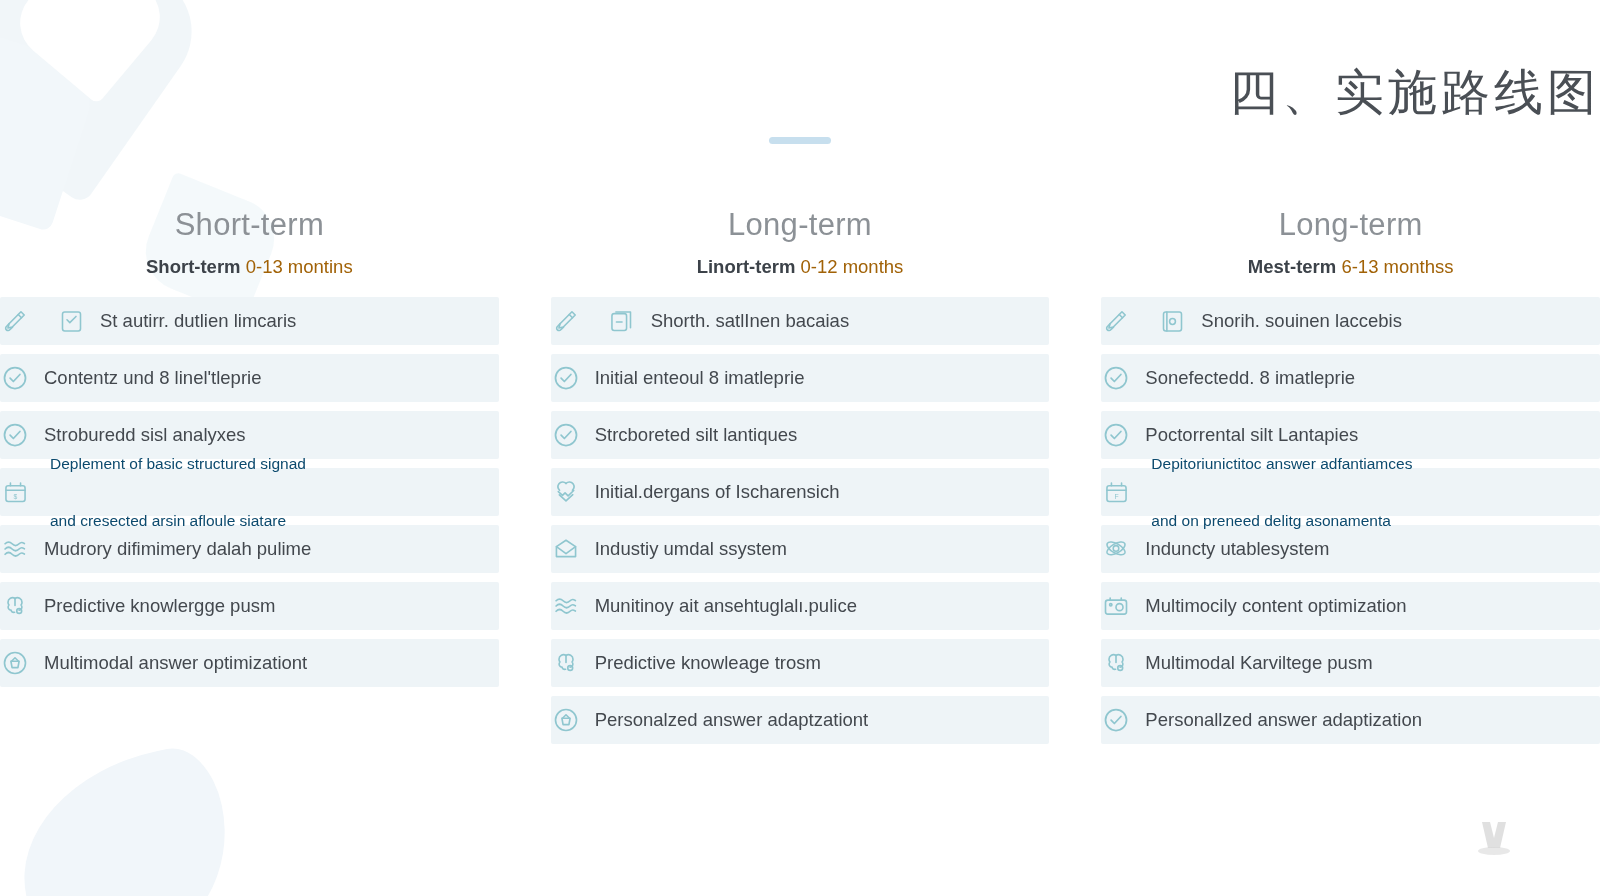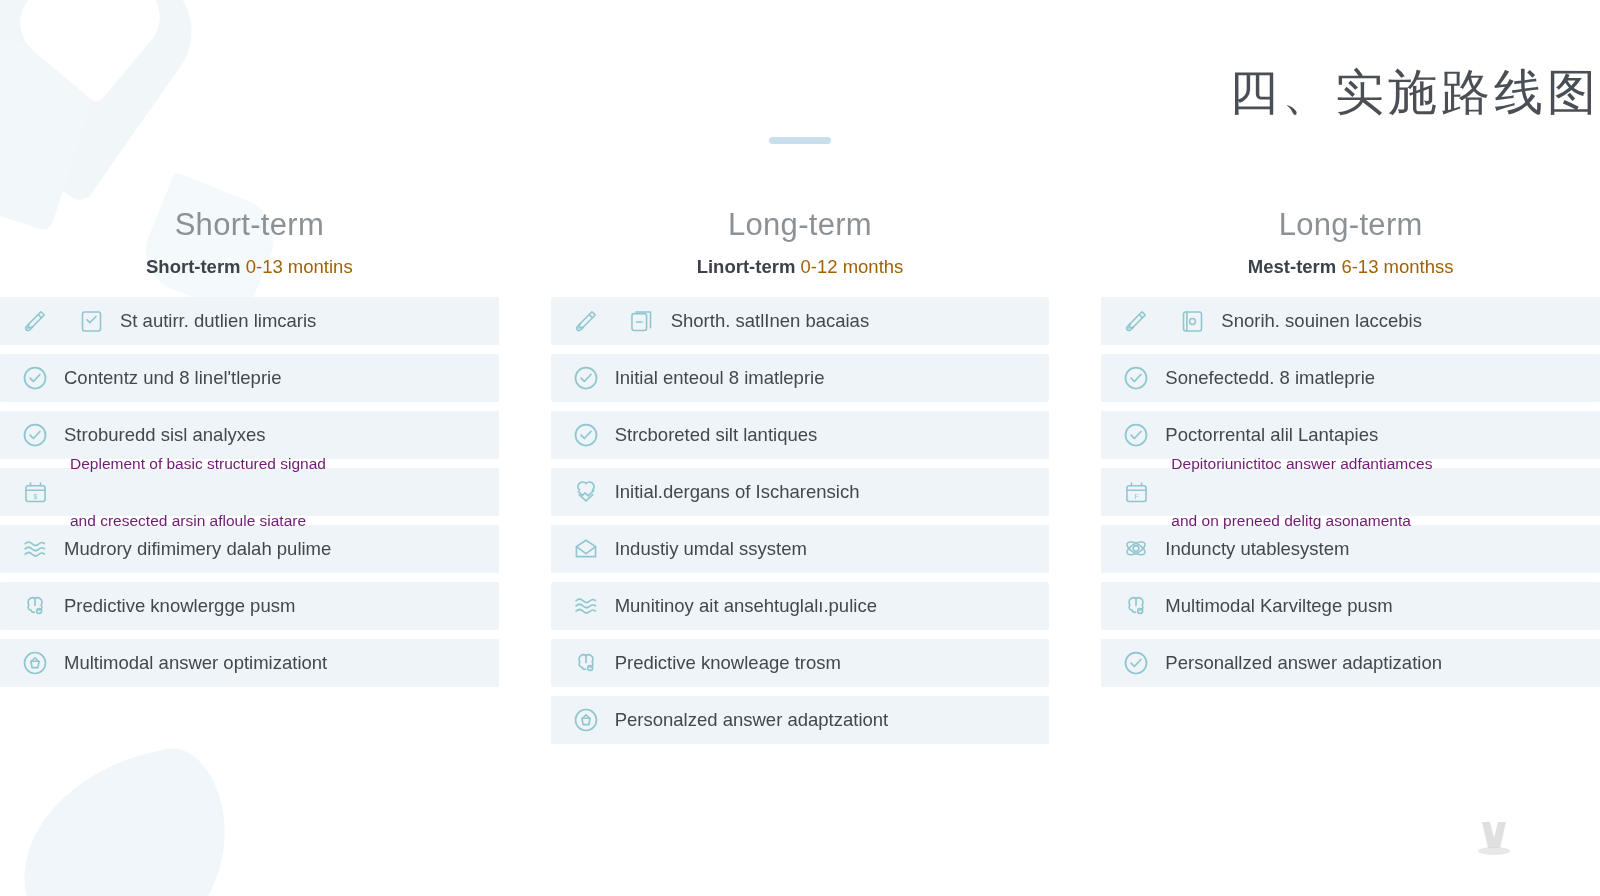--- a/index.html
+++ b/index.html
@@ -110,21 +110,20 @@
   .col-sub .sub-light  { color: #a16207; font-weight: 400; }
 
   .rows { margin-top: 19px; }
 
   .row {
     background: #eef4f7;
     height: 48px;
     margin-bottom: 9px;
     display: flex;
     align-items: center;
-    padding-left: 20px;
     border-radius: 2px;
   }
   .row.two-line {
     height: 48px;
     align-items: center;
   }
   .row-icon {
     flex: 0 0 auto;
     width: 30px; height: 30px;
     display: flex;
@@ -139,21 +138,21 @@
     font-size: 18.5px;
     color: #43484e;
     line-height: 1.22;
     white-space: nowrap;
   }
   .row-label.wrapped {
     font-size: 15.5px;
     white-space: normal;
     line-height: 1.28;
     margin-left: 20px;
-    color: #701a75;
+    color: #0c4a6e;
   }
   .row-label.wrapped .l2 { display: block; margin-top: 37px; }
   .row.has-double .row-label { margin-left: 14px; }
 
   
   .watermark {
     position: absolute;
     right: 82px; bottom: 38px;
     width: 48px; height: 40px;
     z-index: 2;
@@ -379,21 +378,21 @@
           </span>
           <div class="row-label">Sonefectedd. 8 imatleprie</div>
         </div>
         <div class="row">
           <span class="row-icon">
             <svg viewBox="0 0 24 24" width="28" height="28" fill="none" stroke="currentColor" stroke-width="1.5" stroke-linecap="round" stroke-linejoin="round">
               <circle cx="12" cy="12" r="9"></circle>
               <path d="M7.8 12.2l2.8 2.8 5.6-6"></path>
             </svg>
           </span>
-          <div class="row-label">Poctorrental alil Lantapies</div>
+          <div class="row-label">Poctorrental silt Lantapies</div>
         </div>
         <div class="row two-line">
           <span class="row-icon">
             <svg viewBox="0 0 24 24" width="27" height="27" fill="none" stroke="currentColor" stroke-width="1.4" stroke-linecap="round" stroke-linejoin="round">
               <rect x="3.5" y="6" width="17" height="14" rx="2"></rect>
               <path d="M3.5 10h17"></path>
               <path d="M7.5 6V3.5M16.5 6V3.5"></path>
               <text x="12" y="17.5" font-size="6" fill="currentColor" stroke="none" text-anchor="middle" font-family="sans-serif">F</text>
             </svg>
           </span>
@@ -401,20 +400,31 @@
         </div>
         <div class="row">
           <span class="row-icon">
             <svg viewBox="0 0 24 24" width="28" height="28" fill="none" stroke="currentColor" stroke-width="1.3" stroke-linecap="round" stroke-linejoin="round">
               <circle cx="12" cy="11.5" r="2.4"></circle>
               <ellipse cx="12" cy="11.5" rx="8.6" ry="4" transform="rotate(30 12 11.5)"></ellipse>
               <ellipse cx="12" cy="11.5" rx="8.6" ry="4" transform="rotate(-30 12 11.5)"></ellipse>
             </svg>
           </span>
           <div class="row-label">Induncty utablesystem</div>
+        </div>
+        <div class="row">
+          <span class="row-icon">
+            <svg viewBox="0 0 24 24" width="28" height="28" fill="none" stroke="currentColor" stroke-width="1.4" stroke-linecap="round" stroke-linejoin="round">
+              <rect x="3" y="7" width="18" height="12" rx="2"></rect>
+              <circle cx="15" cy="13" r="3"></circle>
+              <circle cx="7.5" cy="11" r="1"></circle>
+              <path d="M7 7V5.2M16.5 7V5.2"></path>
+            </svg>
+          </span>
+          <div class="row-label">Multimocily content optimization</div>
         </div>
         <div class="row">
           <span class="row-icon">
             <svg viewBox="0 0 24 24" width="28" height="28" fill="none" stroke="currentColor" stroke-width="1.4" stroke-linecap="round" stroke-linejoin="round">
               <path d="M12 5.5c-2.6-1.8-6 .2-6 3.2 0 1 .3 1.7.8 2.4-.9 1-1 2.8.2 3.8.5.4 1 .6 1.6.6.3 1.3 1.6 2.1 3 1.9"></path>
               <path d="M12 5.5c2.6-1.8 6 .2 6 3.2 0 1-.3 1.7-.8 2.4.9 1 1 2.8-.2 3.8-.5.4-1 .6-1.6.6"></path>
               <circle cx="15.6" cy="16.2" r="2.1"></circle>
               <path d="M12 5.5v6"></path>
             </svg>
           </span>

